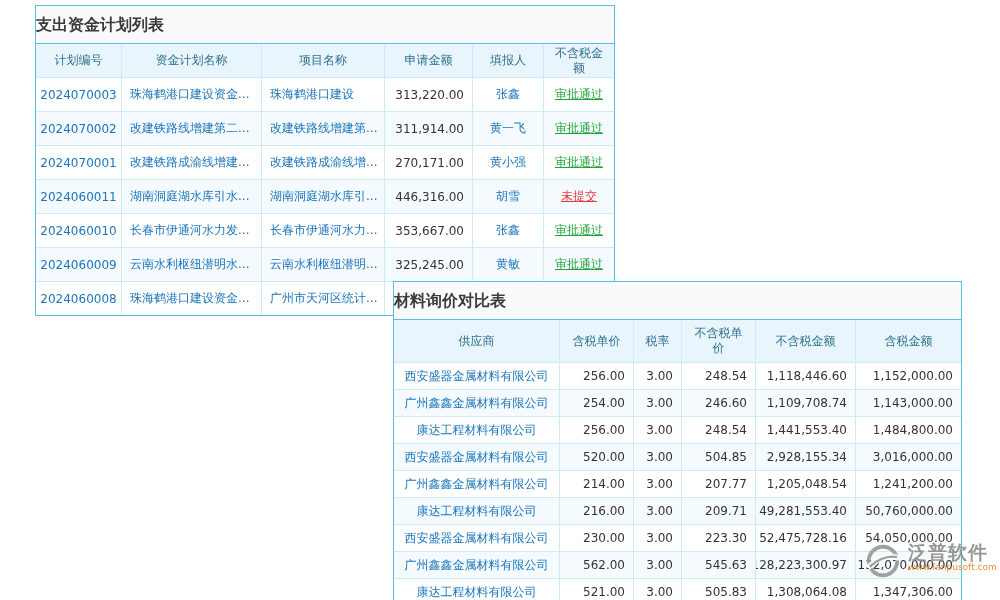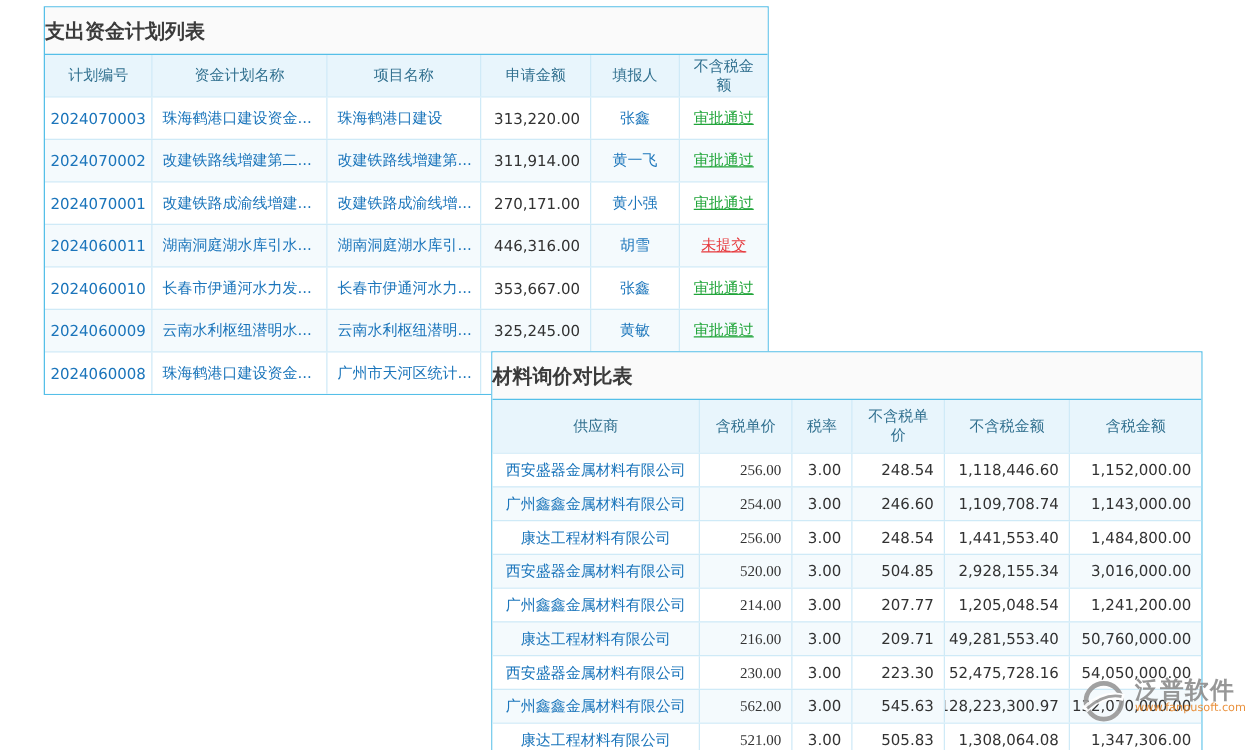--- a/index.html
+++ b/index.html
@@ -36,21 +36,21 @@
   .t2 .row{height:26px;}
   .tbody .row:nth-child(even){background:var(--stripe);}
 
   .cell{box-sizing:border-box;padding:0 8px;display:flex;align-items:center;
     overflow:hidden;white-space:nowrap;border-right:1px solid var(--grid);}
   .cell:last-child{border-right:none;}
 
   .t1 .c0{width:86px;}  .t1 .c1{width:140px;} .t1 .c2{width:123px;}
   .t1 .c3{width:88px;}  .t1 .c4{width:71px;}  .t1 .c5{flex:1;}
 
-  .t2 .c0{width:166px;} .t2 .c1{width:74px;font-family:Liberation Serif, serif;}  .t2 .c2{width:48px;}
+  .t2 .c0{width:166px;} .t2 .c1{width:74px;}  .t2 .c2{width:48px;}
   .t2 .c3{width:74px;}  .t2 .c4{width:100px;} .t2 .c5{flex:1;}
 
   .left{justify-content:flex-start;}
   .center{justify-content:center;}
   .right{justify-content:flex-end;}
   .blue{color:var(--blue);}
   .dark{color:var(--dark);}
   .status{text-decoration:underline;}
   .st-approved{color:var(--green);}
   .st-unsubmitted{color:var(--red);}

